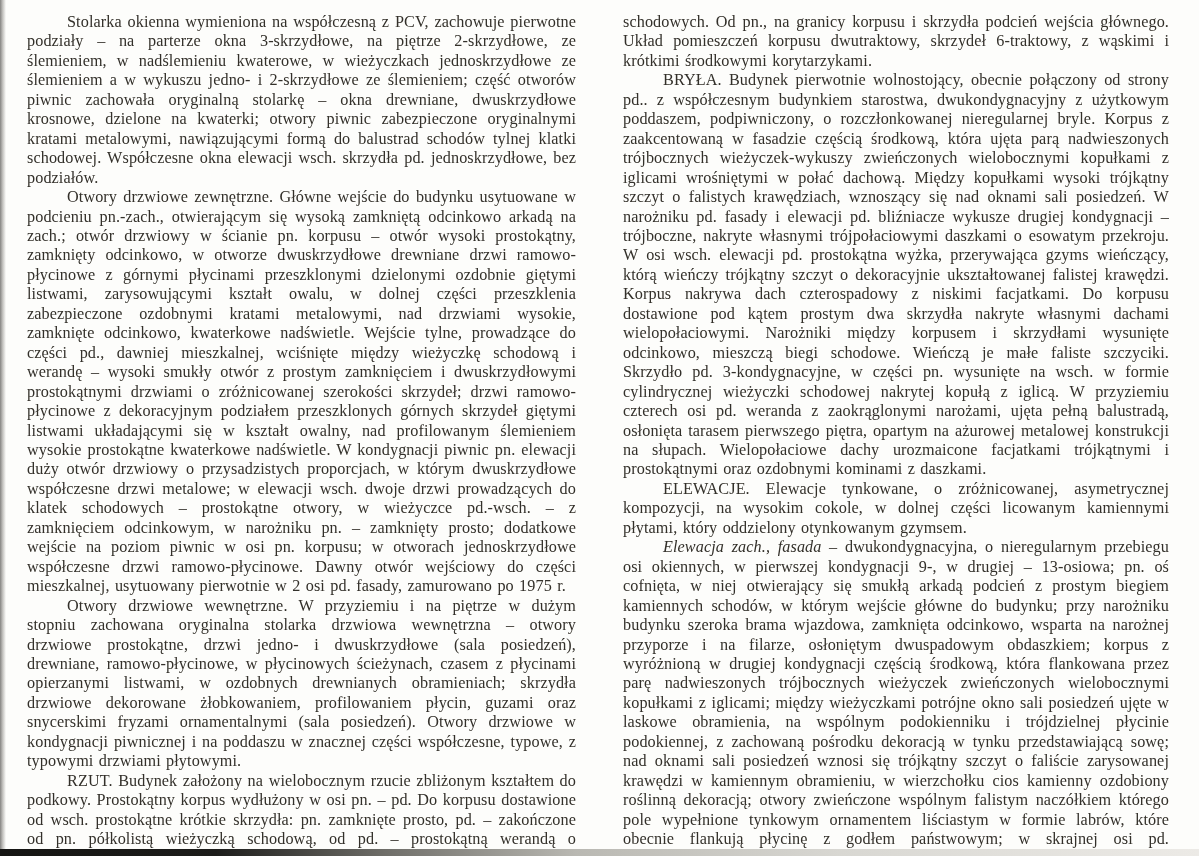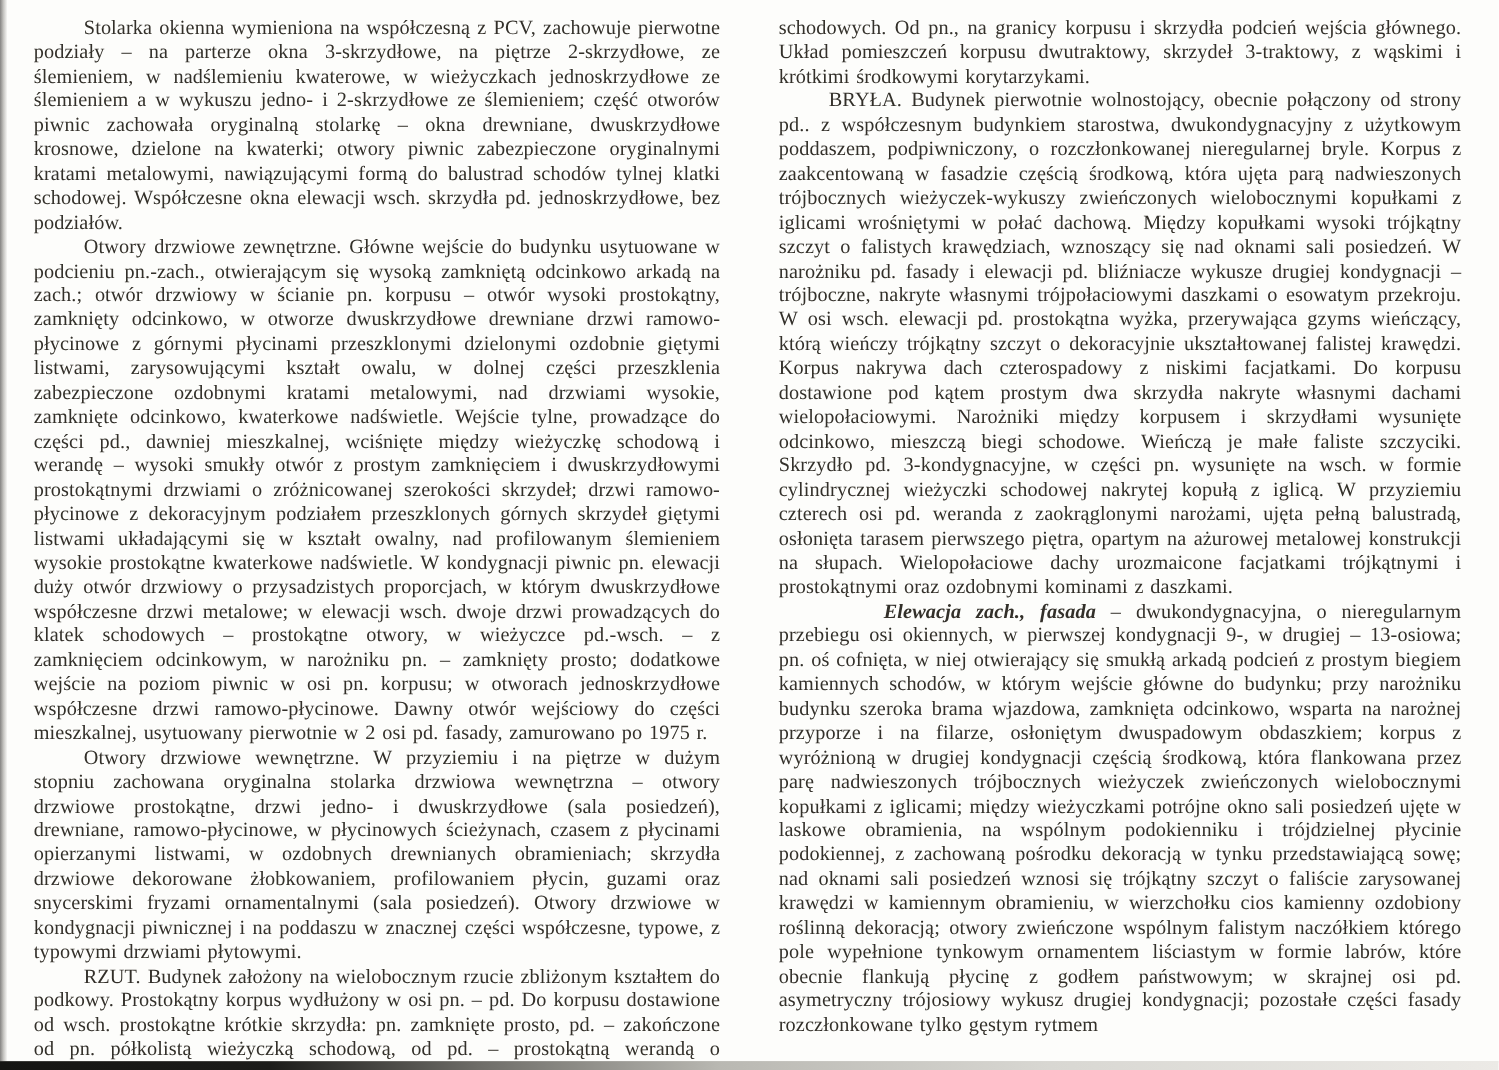--- a/index.html
+++ b/index.html
@@ -27,21 +27,21 @@
   .column-left  { left: 27px;  width: 549px; }
   .column-right { left: 623px; width: 546px; }
   p.para {
     margin: 0;
     padding: 0;
     text-indent: 40px;
     word-spacing: 1.2px;
   }
   p.para.no-indent { text-indent: 0; }
   .lead-italic { }
-  .lead-bolditalic { font-style: italic; font-weight: bold; margin-left: 44px; }
+  .lead-bolditalic { font-style: italic; font-weight: normal; }
   
   .scan-edge-left {
     position: absolute;
     left: 0; top: 0;
     width: 6px; height: 100%;
     background: linear-gradient(to right, #6f6e6c 0%, #b9b8b4 45%, rgba(253,253,251,0) 100%);
     opacity: 0.85;
   }
   .scan-edge-bottom {
     position: absolute;
@@ -64,22 +64,23 @@
 <div class="page">
 
   <div class="column column-left">
     <p class="para"><span class="lead-italic"></span><span>Stolarka okienna wymieniona na współczesną z PCV, zachowuje pierwotne podziały – na parterze okna 3-skrzydłowe, na piętrze 2-skrzydłowe, ze ślemieniem, w nadślemieniu kwaterowe, w wieżyczkach jednoskrzydłowe ze ślemieniem a w wykuszu jedno- i 2-skrzydłowe ze ślemieniem; część otworów piwnic zachowała oryginalną stolarkę – okna drewniane, dwuskrzydłowe krosnowe, dzielone na kwaterki; otwory piwnic zabezpieczone oryginalnymi kratami metalowymi, nawiązującymi formą do balustrad schodów tylnej klatki schodowej. Współczesne okna elewacji wsch. skrzydła pd. jednoskrzydłowe, bez podziałów.</span></p>
     <p class="para"><span class="lead-italic">Otwory drzwiowe zewnętrzne</span><span>. Główne wejście do budynku usytuowane w podcieniu pn.-zach., otwierającym się wysoką zamkniętą odcinkowo arkadą na zach.; otwór drzwiowy w ścianie pn. korpusu –  otwór wysoki prostokątny, zamknięty odcinkowo, w otworze dwuskrzydłowe drewniane drzwi ramowo-płycinowe z górnymi płycinami przeszklonymi dzielonymi ozdobnie giętymi listwami, zarysowującymi kształt owalu, w dolnej części przeszklenia zabezpieczone ozdobnymi kratami metalowymi, nad drzwiami wysokie, zamknięte odcinkowo, kwaterkowe nadświetle. Wejście tylne, prowadzące do części pd., dawniej mieszkalnej, wciśnięte między wieżyczkę schodową i werandę – wysoki smukły otwór z prostym zamknięciem i dwuskrzydłowymi prostokątnymi drzwiami o zróżnicowanej szerokości skrzydeł; drzwi ramowo-płycinowe z dekoracyjnym podziałem przeszklonych górnych skrzydeł giętymi listwami układającymi się w kształt owalny, nad profilowanym ślemieniem wysokie prostokątne kwaterkowe nadświetle. W kondygnacji piwnic pn. elewacji duży otwór drzwiowy o przysadzistych proporcjach, w którym dwuskrzydłowe współczesne drzwi metalowe; w elewacji wsch. dwoje drzwi prowadzących do klatek schodowych – prostokątne otwory, w wieżyczce pd.-wsch. –  z zamknięciem odcinkowym, w narożniku pn. – zamknięty prosto; dodatkowe wejście na poziom piwnic w osi pn. korpusu; w otworach jednoskrzydłowe współczesne drzwi ramowo-płycinowe. Dawny otwór wejściowy do części mieszkalnej, usytuowany pierwotnie w 2 osi pd. fasady, zamurowano po 1975 r.</span></p>
     <p class="para"><span class="lead-italic">Otwory drzwiowe wewnętrzne</span><span>.  W przyziemiu i na piętrze w  dużym stopniu zachowana oryginalna stolarka drzwiowa wewnętrzna – otwory drzwiowe prostokątne, drzwi jedno- i dwuskrzydłowe (sala posiedzeń), drewniane, ramowo-płycinowe, w płycinowych ścieżynach, czasem z płycinami opierzanymi listwami, w ozdobnych drewnianych obramieniach; skrzydła drzwiowe dekorowane żłobkowaniem, profilowaniem płycin, guzami oraz snycerskimi fryzami ornamentalnymi (sala posiedzeń). Otwory drzwiowe w kondygnacji piwnicznej i na poddaszu w znacznej części współczesne, typowe, z typowymi drzwiami płytowymi.</span></p>
     <p class="para"><span class="lead-italic"></span><span>RZUT. Budynek założony na wielobocznym rzucie zbliżonym kształtem do podkowy. Prostokątny korpus wydłużony w osi pn. – pd. Do korpusu dostawione od wsch. prostokątne krótkie skrzydła: pn. zamknięte prosto, pd. – zakończone od pn. półkolistą wieżyczką schodową, od pd. – prostokątną werandą o wyoblonych narożach. Wbudowane w narożniki między korpusem i skrzydłami dwa bliźniacze hole występują w przestrzeń dziedzińca wyoblonymi narożnikami symetrycznych klatek</span></p>
   </div>
 
   <div class="column column-right">
-    <p class="para no-indent"><span class="lead-italic"></span><span>schodowych. Od pn., na granicy korpusu i skrzydła podcień wejścia głównego. Układ pomieszczeń korpusu dwutraktowy, skrzydeł 3-traktowy, z wąskimi i krótkimi środkowymi korytarzykami.</span></p>
+    <p class="para no-indent"><span class="lead-italic"></span><span>schodowych. Od pn., na granicy korpusu i skrzydła podcień wejścia głównego. Układ pomieszczeń korpusu dwutraktowy, skrzydeł 6-traktowy, z wąskimi i krótkimi środkowymi korytarzykami.</span></p>
     <p class="para"><span class="lead-italic"></span><span>BRYŁA. Budynek pierwotnie wolnostojący, obecnie połączony od strony pd.. z współczesnym budynkiem starostwa, dwukondygnacyjny z użytkowym poddaszem, podpiwniczony, o rozczłonkowanej nieregularnej bryle.  Korpus z zaakcentowaną w fasadzie częścią środkową, która ujęta parą nadwieszonych trójbocznych wieżyczek-wykuszy zwieńczonych wielobocznymi kopułkami z iglicami wrośniętymi w połać dachową. Między kopułkami wysoki trójkątny szczyt o falistych krawędziach, wznoszący się nad oknami sali posiedzeń. W narożniku pd. fasady i elewacji pd. bliźniacze wykusze drugiej kondygnacji – trójboczne, nakryte własnymi trójpołaciowymi daszkami o esowatym przekroju. W osi wsch. elewacji pd. prostokątna wyżka, przerywająca gzyms wieńczący, którą wieńczy trójkątny szczyt o dekoracyjnie ukształtowanej falistej krawędzi. Korpus nakrywa dach czterospadowy z niskimi facjatkami. Do korpusu dostawione pod kątem prostym dwa skrzydła nakryte własnymi dachami wielopołaciowymi. Narożniki między korpusem i skrzydłami wysunięte odcinkowo, mieszczą biegi schodowe. Wieńczą je małe faliste szczyciki. Skrzydło pd. 3-kondygnacyjne, w części pn. wysunięte na wsch. w formie cylindrycznej wieżyczki schodowej nakrytej kopułą z iglicą. W przyziemiu czterech osi pd. weranda z zaokrąglonymi narożami, ujęta pełną balustradą, osłonięta tarasem pierwszego piętra, opartym na ażurowej metalowej konstrukcji na słupach. Wielopołaciowe dachy urozmaicone facjatkami trójkątnymi i prostokątnymi oraz ozdobnymi kominami z daszkami.</span></p>
+    <p class="para"><span class="lead-italic"></span><span>ELEWACJE. Elewacje tynkowane, o zróżnicowanej, asymetrycznej kompozycji, na wysokim cokole, w dolnej części licowanym kamiennymi płytami, który oddzielony otynkowanym gzymsem.</span></p>
     <p class="para"><span class="lead-bolditalic">Elewacja zach., fasada</span><span> – dwukondygnacyjna, o nieregularnym przebiegu osi okiennych, w pierwszej kondygnacji 9-, w drugiej – 13-osiowa; pn. oś cofnięta, w niej otwierający się smukłą arkadą podcień z prostym biegiem kamiennych schodów, w którym wejście główne do budynku; przy narożniku budynku szeroka brama wjazdowa, zamknięta odcinkowo, wsparta na narożnej przyporze i na filarze, osłoniętym dwuspadowym obdaszkiem; korpus z wyróżnioną w drugiej kondygnacji częścią środkową, która flankowana przez parę nadwieszonych trójbocznych wieżyczek zwieńczonych wielobocznymi kopułkami z iglicami; między wieżyczkami potrójne okno sali posiedzeń ujęte w laskowe obramienia, na wspólnym podokienniku i trójdzielnej płycinie podokiennej, z zachowaną pośrodku dekoracją w tynku przedstawiającą sowę; nad oknami sali posiedzeń wznosi się trójkątny szczyt o faliście zarysowanej krawędzi w kamiennym obramieniu, w wierzchołku cios kamienny ozdobiony roślinną dekoracją; otwory zwieńczone wspólnym falistym naczółkiem którego pole wypełnione tynkowym ornamentem liściastym w formie labrów, które obecnie flankują płycinę z godłem państwowym; w skrajnej osi pd. asymetryczny trójosiowy wykusz drugiej kondygnacji; pozostałe części fasady rozczłonkowane tylko gęstym rytmem</span></p>
   </div>
 
   <div class="scan-edge-left"></div>
   <div class="scan-edge-bottom-hairline"></div>
   <div class="scan-edge-bottom"></div>
 
 </div>
 
 </body></html>

